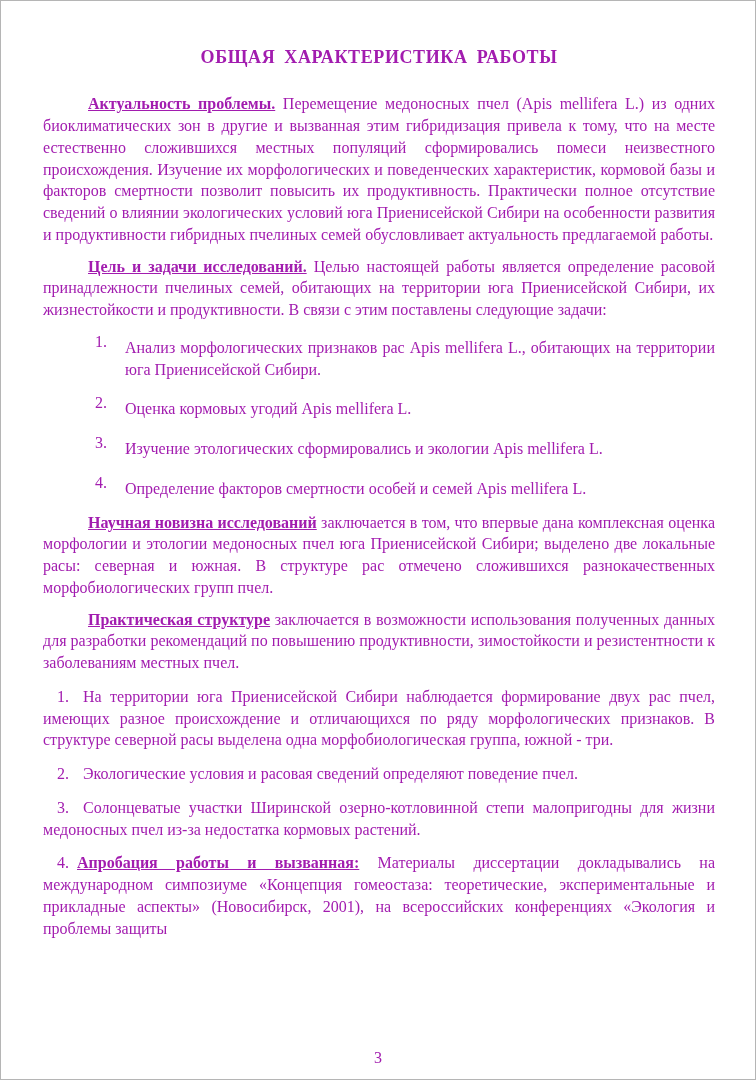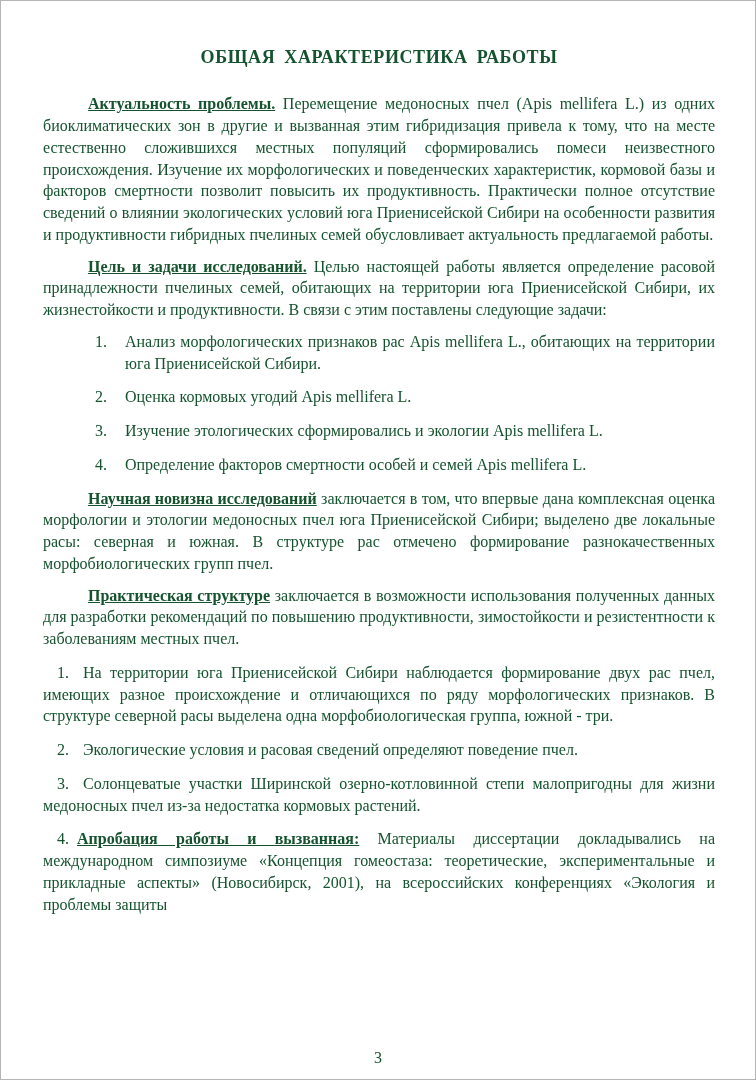--- a/index.html
+++ b/index.html
@@ -12,21 +12,21 @@
     width: 756px;
     height: 1080px;
     margin: 0 auto;
     background: #ffffff;
     box-sizing: border-box;
     border: 1px solid #b5b5b5;
     padding: 44px 40px 20px 42px;
     font-family: "Liberation Serif", "DejaVu Serif", serif;
     font-size: 16px;
     line-height: 1.36;
-    color: #14532d;
+    color: #a21caf;
     overflow: hidden;
   }
   .title {
     margin: 0 0 24px 0;
     text-align: center;
     font-size: 18px;
     font-weight: bold;
     letter-spacing: 0.6px;
     word-spacing: 4px;
   }
@@ -50,20 +50,21 @@
     display: flex;
     margin: 0 0 12px 0;
     padding-left: 52px;
     text-align: justify;
   }
   .task-num {
     flex: 0 0 30px;
   }
   .task-text {
     flex: 1;
+    margin-top: 6px;
   }
   .position {
     margin: 12px 0 12px 0;
     text-align: justify;
     text-indent: 14px;
   }
   .pos-num {
     margin-right: 14px;
   }
   .approbation .pos-num {
@@ -101,21 +102,21 @@
     <div class="task">
       <span class="task-num">3.</span>
       <span class="task-text">Изучение этологических сформировались и экологии Apis mellifera L.</span>
     </div>
     <div class="task">
       <span class="task-num">4.</span>
       <span class="task-text">Определение факторов смертности особей и семей Apis mellifera L.</span>
     </div>
   </div>
 
-  <p class="para"><span class="lead">Научная новизна исследований</span><span> заключается в том, что впервые дана комплексная оценка морфологии и этологии медоносных пчел юга Приенисейской Сибири; выделено две локальные расы: северная и южная. В структуре рас отмечено формирование разнокачественных морфобиологических групп пчел.</span></p>
+  <p class="para"><span class="lead">Научная новизна исследований</span><span> заключается в том, что впервые дана комплексная оценка морфологии и этологии медоносных пчел юга Приенисейской Сибири; выделено две локальные расы: северная и южная. В структуре рас отмечено сложившихся разнокачественных морфобиологических групп пчел.</span></p>
 
   <p class="para"><span class="lead">Практическая структуре</span><span> заключается в возможности использования полученных данных для разработки рекомендаций по повышению продуктивности, зимостойкости и резистентности к заболеваниям местных пчел.</span></p>
 
 
   <p class="position"><span class="pos-num">1.</span><span>На территории юга Приенисейской Сибири наблюдается формирование двух рас пчел, имеющих разное происхождение и отличающихся по ряду морфологических признаков. В структуре северной расы выделена одна морфобиологическая группа, южной - три.</span></p>
 
   <p class="position"><span class="pos-num">2.</span><span>Экологические условия и расовая сведений определяют поведение пчел.</span></p>
 
   <p class="position"><span class="pos-num">3.</span><span>Солонцеватые участки Ширинской озерно-котловинной степи малопригодны для жизни медоносных пчел из-за недостатка кормовых растений.</span></p>
 

